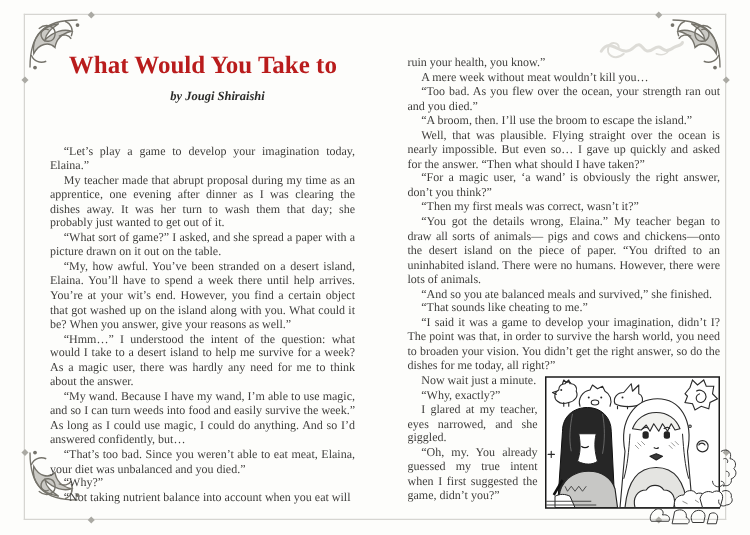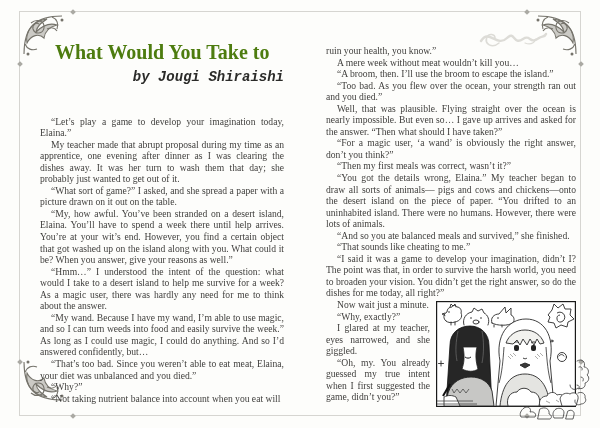--- a/index.html
+++ b/index.html
@@ -25,28 +25,27 @@
     position:absolute;
     font-size:9.6px;line-height:11.55px;color:#3f3e3c;
     text-align:justify;
   }
   .col-left{left:40px;top:40px;width:244px;}
   .col-right{left:326px;top:45px;width:250px;}
   .para{margin:0;}
   .para.ind{text-indent:11px;}
   .title{
     margin-left:15px;
-    font-size:20px;line-height:25px;font-weight:700;color:#4d7c0f;
+    font-size:20px;line-height:25px;font-weight:700;color:#b91c1c;
     white-space:nowrap;text-align:left;
   }
   .byline{
     margin:7px 0 0 24px;
-    font-size:14px;font-style:italic;font-weight:600;color:#2b2b29;
-    text-align:right;
-    font-family:Liberation Mono, monospace;
+    font-size:10px;font-style:italic;font-weight:600;color:#2b2b29;
+    text-align:center;
   }
   .body-start{margin-top:32px;}
   
   .illust{
     float:right;width:140px;height:106px;
     margin:2px 0 0 6px;position:relative;
   }
   .illust svg{overflow:visible;display:block;}
 </style>
 </head>
@@ -113,23 +112,23 @@
         <p class="para ind">“That’s too bad. Since you weren’t able to eat meat, Elaina, your diet was unbalanced and you died.”</p>
         <p class="para ind">“Why?”</p>
         <p class="para ind">“Not taking nutrient balance into account when you eat will</p>
       </div>
   </div>
 
   <div class="col col-right">
     <div>
         <p class="para">ruin your health, you know.”</p>
         <p class="para ind">A mere week without meat wouldn’t kill you…</p>
+        <p class="para ind">“Too bad. As you flew over the ocean, your strength ran out and you died.”</p>
         <p class="para ind">“A broom, then. I’ll use the broom to escape the island.”</p>
-        <p class="para ind">“Too bad. As you flew over the ocean, your strength ran out and you died.”</p>
-        <p class="para ind">Well, that was plausible. Flying straight over the ocean is nearly impossible. But even so… I gave up arrives and asked for the answer. “Then what should I have taken?”</p>
+        <p class="para ind">Well, that was plausible. Flying straight over the ocean is nearly impossible. But even so… I gave up quickly and asked for the answer. “Then what should I have taken?”</p>
         <p class="para ind">“For a magic user, ‘a wand’ is obviously the right answer, don’t you think?”</p>
         <p class="para ind">“Then my first meals was correct, wasn’t it?”</p>
         <p class="para ind">“You got the details wrong, Elaina.” My teacher began to draw all sorts of animals— pigs and cows and chickens—onto the desert island on the piece of paper. “You drifted to an uninhabited island. There were no humans. However, there were lots of animals.</p>
         <p class="para ind">“And so you ate balanced meals and survived,” she finished.</p>
         <p class="para ind">“That sounds like cheating to me.”</p>
         <p class="para ind">“I said it was a game to develop your imagination, didn’t I? The point was that, in order to survive the harsh world, you need to broaden your vision. You didn’t get the right answer, so do the dishes for me today, all right?”</p>
       </div>
     <div>
 
       <div class="illust">

